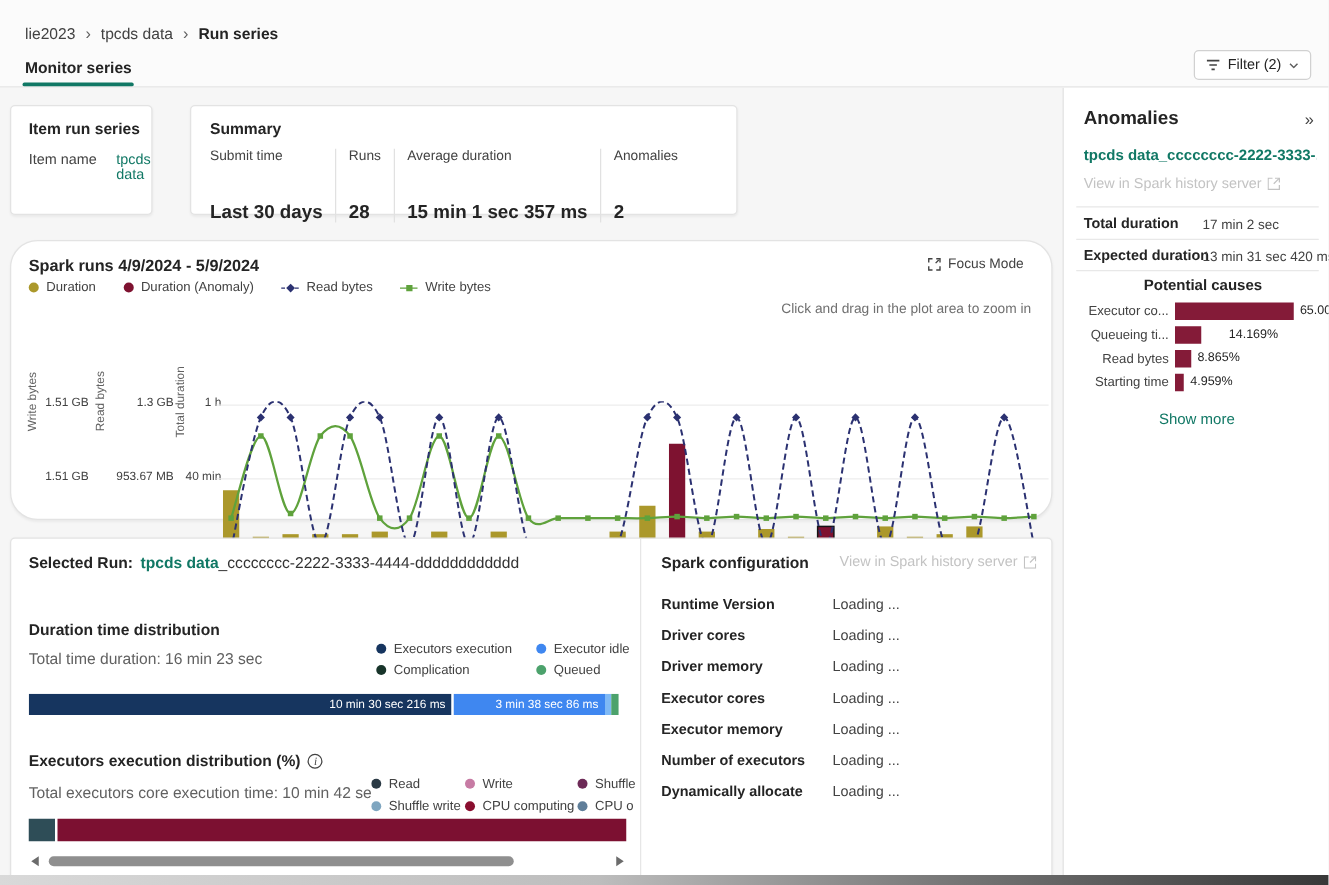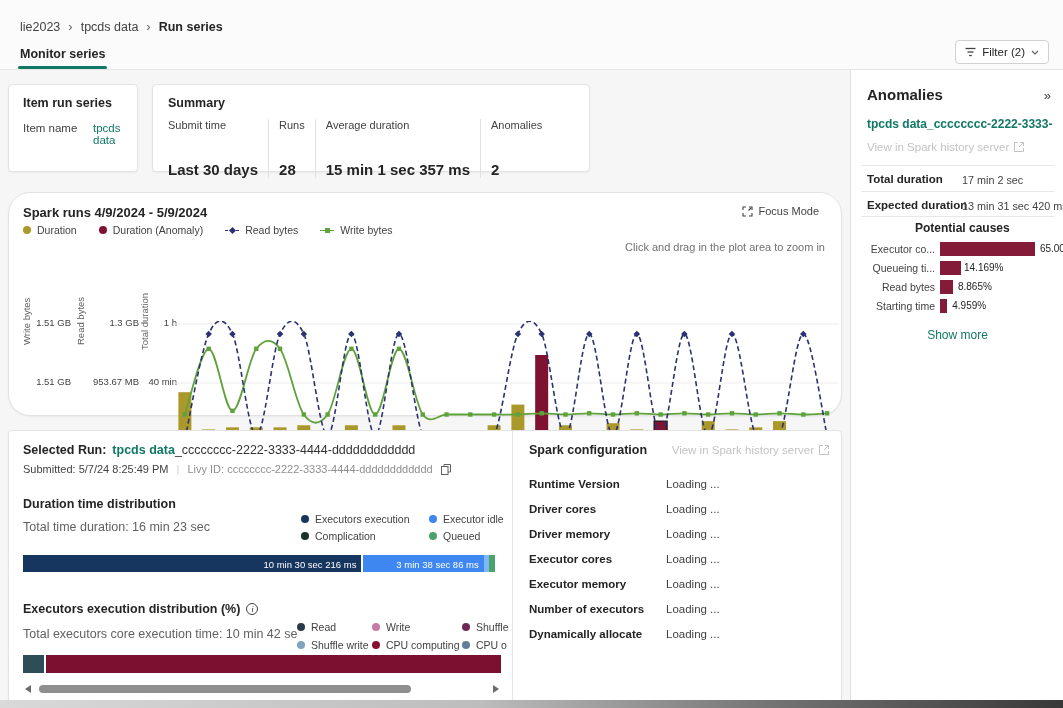--- a/index.html
+++ b/index.html
@@ -19,21 +19,21 @@
 
   
   .main { position:absolute; left:0; top:70px; width:850px; height:638px; }
   .card { position:absolute; background:#fff; border:1px solid #e3e3e3; border-radius:4px; box-shadow:0 1px 2px rgba(0,0,0,.05); }
   .sec-title { font-weight:bold; font-size:12.5px; color:#242424; }
   .muted { color:#616161; }
   .disabled-link { color:#c3c3c3; font-size:11.5px; display:flex; align-items:center; gap:5px; }
   .teal { color:#117865; }
 
   
-  #card-item { left:8px; top:14px; width:130px; height:88px;padding-left:44px; }
+  #card-item { left:8px; top:14px; width:114px; height:88px;padding-left:44px; }
   #card-item .sec-title { position:absolute; left:14px; top:11px; }
   #item-name-label { position:absolute; left:14px; top:37px; font-size:11.5px; color:#424242; }
   #item-name-value { position:absolute; left:84px; top:37px; font-size:11.5px; }
 
   
   #card-summary { left:152px; top:14px; width:438px; height:88px; }
   #card-summary .sec-title { position:absolute; left:15px; top:11px; }
   #summary-cols { position:absolute; left:15px; top:34px; right:8px; display:flex; }
   .sum-col { padding:0 10px; border-left:1px solid #e1e1e1; }
   .sum-col:first-child { border-left:none; padding-left:0; }
@@ -343,29 +343,20 @@
           <span style="left: 642.214px;">5/7/24 8:...</span>
         </div>
       <div id="x-axis-title">Submit time</div>
     </div>
 
     <div class="card" id="card-bottom">
       <div id="selected-run-line">
         <span class="sec-title">Selected Run:</span>
         <a><span class="teal" style="font-weight:bold">tpcds data</span><span class="guid">_cccccccc-2222-3333-4444-dddddddddddd</span></a>
       </div>
-      <div id="submitted-line">
-        <span>Submitted: 5/7/24 8:25:49 PM</span>
-        <span class="vline">|</span>
-        <span id="livy-text">Livy ID: cccccccc-2222-3333-4444-dddddddddddd</span>
-        <svg class="icon-svg" width="10" height="11" viewBox="0 0 10 11">
-            <rect x="0.5" y="2.5" width="6.5" height="8" fill="none" stroke="#616161"></rect>
-            <polyline points="3,2.5 3,0.5 9.5,0.5 9.5,8 7,8" fill="none" stroke="#616161"></polyline>
-          </svg>
-      </div>
 
       <div class="sec-title" id="dd-title">Duration time distribution</div>
       <div class="muted" id="dd-subtitle">Total time duration: 16 min 23 sec</div>
       <div id="dd-legend">
           <div class="lg-item cl-item">
             <span class="dot" style="background: rgb(22, 53, 95);"></span>
             <span>Executors execution</span>
           </div>
           <div class="lg-item cl-item">
             <span class="dot" style="background: rgb(63, 135, 240);"></span>
@@ -498,21 +489,21 @@
     <div id="pc-title">Potential causes</div>
     <div id="pc-rows">
         <div class="pc-row">
           <span class="pc-label">Executor co...</span>
           <span class="pc-bar" style="width: 94.9102px; background: rgb(132, 27, 56);"></span>
           <span class="pc-val" style="left: 188.91px;">65.007%</span>
         </div>
         <div class="pc-row">
           <span class="pc-label">Queueing ti...</span>
           <span class="pc-bar" style="width: 20.6867px; background: rgb(132, 27, 56);"></span>
-          <span class="pc-val" style="left: 113px;">14.169%</span>
+          <span class="pc-val" style="left: 132px;">14.169%</span>
         </div>
         <div class="pc-row">
           <span class="pc-label">Read bytes</span>
           <span class="pc-bar" style="width: 12.9429px; background: rgb(132, 27, 56);"></span>
           <span class="pc-val" style="left: 106.943px;">8.865%</span>
         </div>
         <div class="pc-row">
           <span class="pc-label">Starting time</span>
           <span class="pc-bar" style="width: 7.24014px; background: rgb(132, 27, 56);"></span>
           <span class="pc-val" style="left: 101.24px;">4.959%</span>

